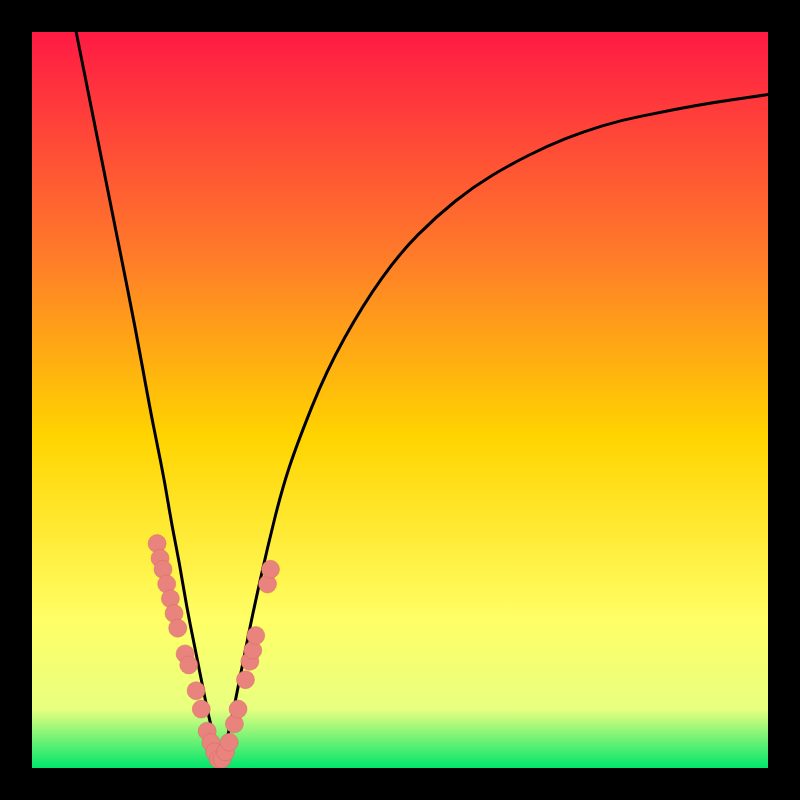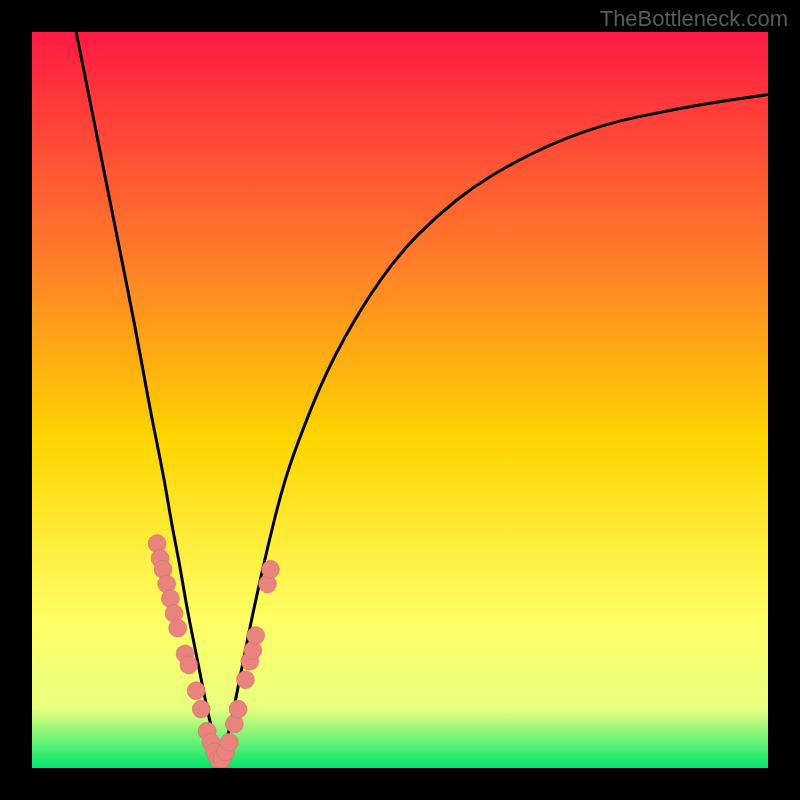--- a/index.html
+++ b/index.html
@@ -26,21 +26,20 @@
     top: 32px;
     width: 736px;
     height: 736px;
   }
   svg { display: block; }
 </style>
 </head>
 <body>
 
 <div class="container">
-  <div class="watermark">TheBottleneck.com</div>
   <div class="plot-area">
     <svg id="chart-svg" width="736" height="736" viewBox="0 0 736 736">
         <defs>
           <linearGradient id="bg-grad" x1="0" y1="0" x2="0" y2="1">
             <stop offset="0%" stop-color="#ff1a44"></stop>
             <stop offset="30%" stop-color="#ff7a2a"></stop>
             <stop offset="55.00000000000001%" stop-color="#ffd400"></stop>
             <stop offset="80%" stop-color="#ffff66"></stop>
             <stop offset="92%" stop-color="#e8ff80"></stop>
             <stop offset="100%" stop-color="#00e66b"></stop>

